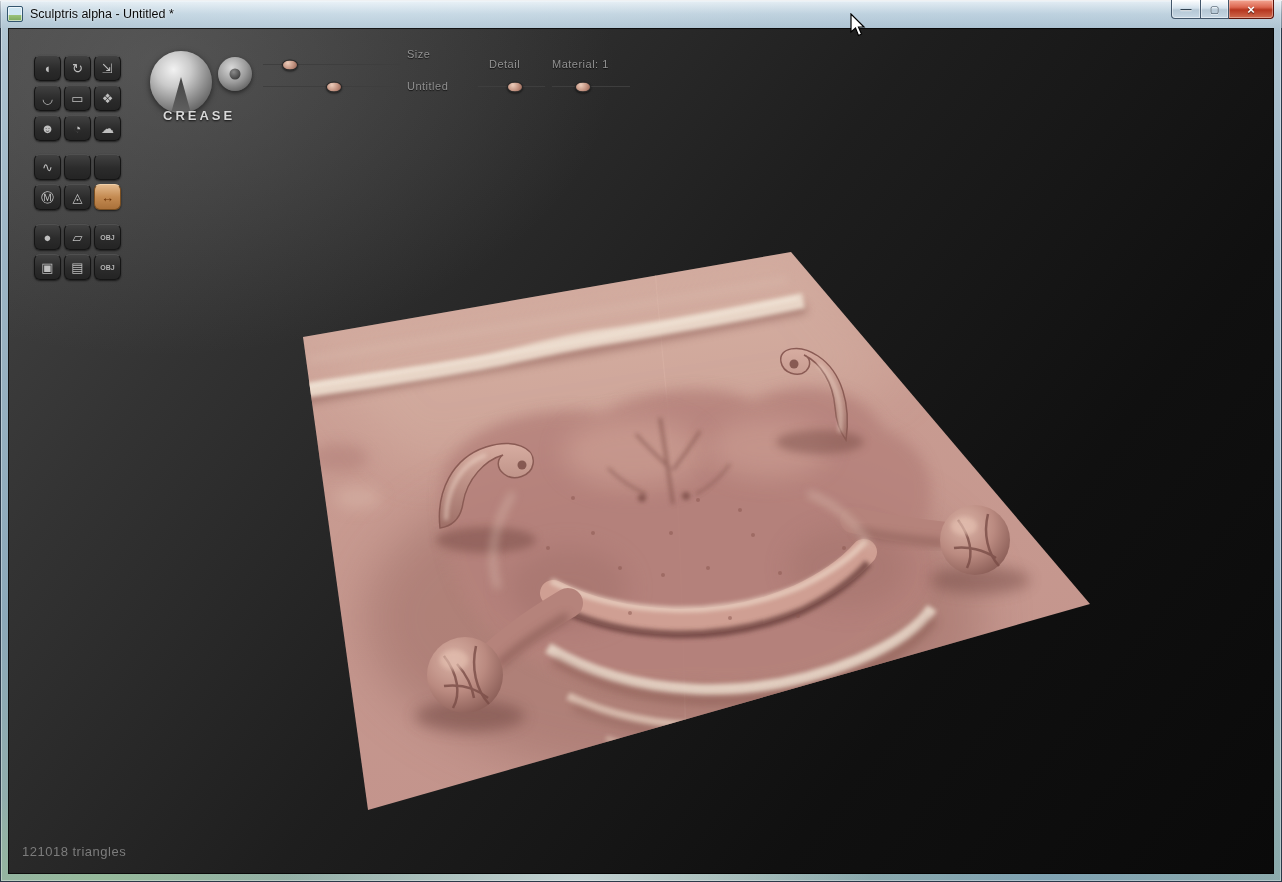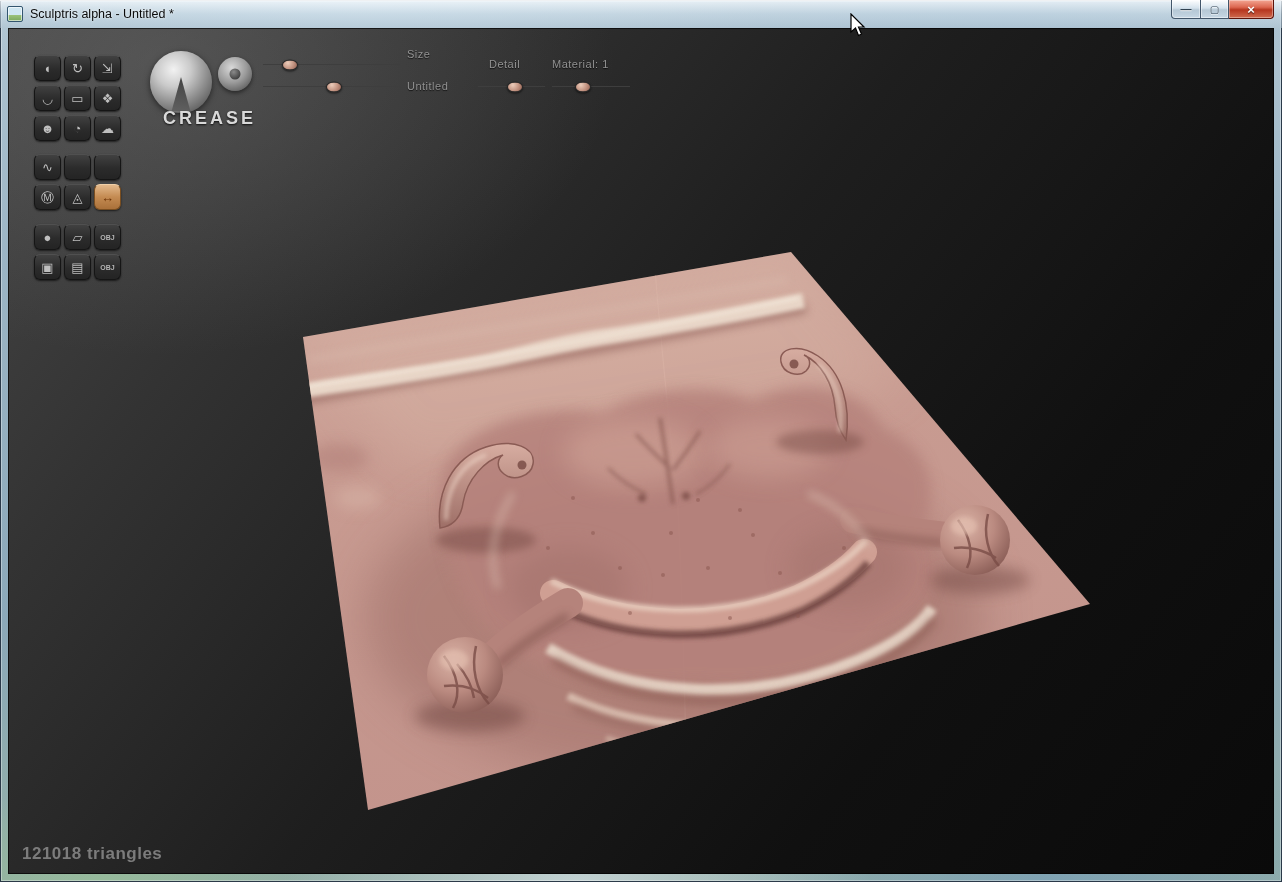--- a/index.html
+++ b/index.html
@@ -105,21 +105,21 @@
     position:absolute; left:210px; top:29px; width:34px; height:34px; border-radius:50%;
     background:radial-gradient(circle at 40% 32%, #d9d9d9, #9b9b9b 48%, #606060 82%, #4a4a4a);
     box-shadow:0 2px 4px rgba(0,0,0,.5); cursor:pointer; z-index:5;
   }
   .brush-small .dot{
     position:absolute; left:50%; top:50%; width:11px; height:11px; transform:translate(-50%,-50%);
     border-radius:50%; background:radial-gradient(circle at 38% 32%, #8a8a8a, #3a3a3a 80%);
   }
   .brush-name{
     position:absolute; left:155px; top:80px; z-index:5;
-    font-size:18px; font-weight:bold; letter-spacing:3px; color:#d9d9d9;
+    font-size:13px; font-weight:bold; letter-spacing:3px; color:#d9d9d9;
     text-shadow:0 1px 2px rgba(0,0,0,.8);
     text-align:center;
   }
 
   
   .slider{ position:absolute; height:12px; z-index:5; cursor:pointer; }
   .slider .track{
     position:absolute; left:0; right:0; top:5px; height:1px;
     background:#141414; border-bottom:1px solid #3e3e3e;
   }
@@ -140,21 +140,21 @@
     text-shadow:0 1px 1px rgba(0,0,0,.7); white-space:nowrap;
   }
   #label-size    { left:399px; top:20px;text-align:center; }
   #label-strength{ left:399px; top:52px; }
   #label-detail  { left:481px; top:30px; }
   #label-material{ left:544px; top:30px; }
 
   
   .status-text{
     position:absolute; left:14px; top:816px; z-index:5;
-    font-size:17px; color:#7c7c7c; letter-spacing:.5px;font-weight:bold;
+    font-size:13px; color:#7c7c7c; letter-spacing:.5px;
   }
 
   
   .cursor{ position:absolute; left:850px; top:13px; z-index:200; pointer-events:none; }
 </style>
 </head>
 <body>
 
 <div class="desktop">
   <div class="window">

